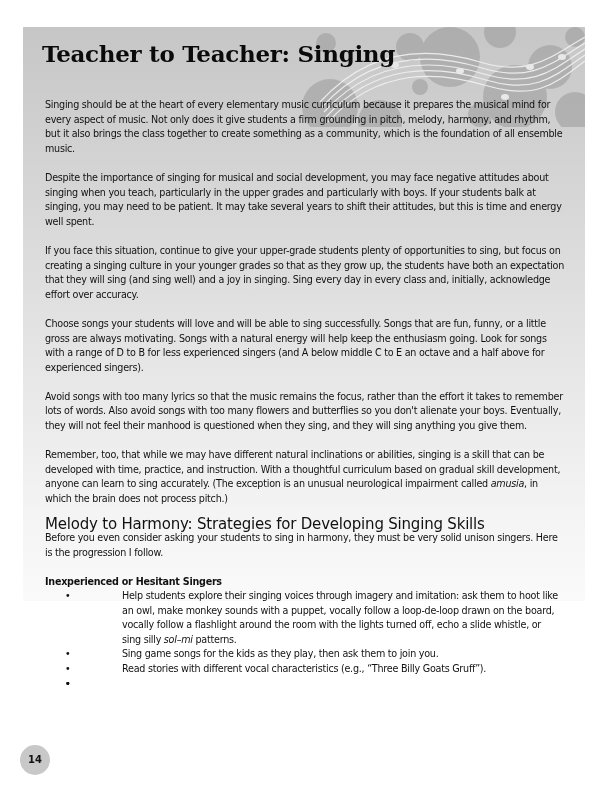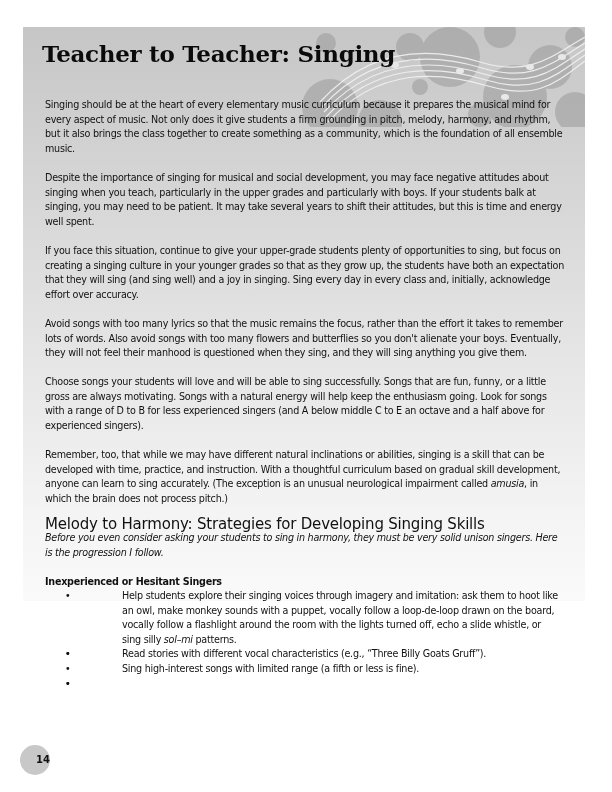--- a/index.html
+++ b/index.html
@@ -18,28 +18,28 @@
       position: absolute; left: 42px; top: 40px;
       font-family: "DejaVu Serif", serif; font-size: 23px; font-weight: bold;
       letter-spacing: -0.3px; color: #0a0a0a;
     }
     .content {
       position: absolute; left: 45px; top: 98px; width: 522px;
       font-size: 9.6px; line-height: 14.6px; letter-spacing: -0.25px;
     }
     .content p { margin: 0 0 14.6px 0; }
     .h2 { font-weight: normal; font-size: 15px; line-height: 14px; margin-top: -4px; letter-spacing: -0.2px; }
-    .h2-body { margin: 0 0 14.6px 0; font-style: italic; }
+    .h2-body { margin: 0 0 14.6px 0; }
     .h3 { font-weight: bold; font-size: 9.6px; line-height: 14px; }
     ul.bullets { margin: 0; padding: 0; list-style: none; }
     ul.bullets li { position: relative; padding-left: 77px; margin-right: 8px; }
     ul.bullets li .dot { position: absolute; left: 20px; top: 0; }
     .page-num {
       position: absolute; left: 20px; top: 745px; width: 30px; height: 30px; border-radius: 50%;
-      background: #c8c8c8; text-align: right; line-height: 30px;
+      background: #c8c8c8; text-align: center; line-height: 30px;
       font-size: 10px; font-weight: bold; color: #111;
     }
   </style>
 </head>
 <body>
 
 <div class="panel"></div>
 
 <div class="deco">
   <svg width="285" height="100" viewBox="0 0 285 100">
@@ -73,31 +73,31 @@
     </g>
   </svg>
 </div>
 
 <div class="title">Teacher to Teacher: Singing</div>
 
 <div class="content">
   <p>Singing should be at the heart of every elementary music curriculum because it prepares the musical mind for every aspect of music. Not only does it give students a firm grounding in pitch, melody, harmony, and rhythm, but it also brings the class together to create something as a community, which is the foundation of all ensemble music.</p>
   <p>Despite the importance of singing for musical and social development, you may face negative attitudes about singing when you teach, particularly in the upper grades and particularly with boys. If your students balk at singing, you may need to be patient. It may take several years to shift their attitudes, but this is time and energy well spent.</p>
   <p>If you face this situation, continue to give your upper-grade students plenty of opportunities to sing, but focus on creating a singing culture in your younger grades so that as they grow up, the students have both an expectation that they will sing (and sing well) and a joy in singing. Sing every day in every class and, initially, acknowledge effort over accuracy.</p>
+  <p>Choose songs your students will love and will be able to sing successfully. Songs that are fun, funny, or a little gross are always motivating. Songs with a natural energy will help keep the enthusiasm going. Look for songs with a range of D to B for less experienced singers (and A below middle C to E an octave and a half above for experienced singers).</p>
   <p>Avoid songs with too many lyrics so that the music remains the focus, rather than the effort it takes to remember lots of words. Also avoid songs with too many flowers and butterflies so you don't alienate your boys. Eventually, they will not feel their manhood is questioned when they sing, and they will sing anything you give them.</p>
-  <p>Choose songs your students will love and will be able to sing successfully. Songs that are fun, funny, or a little gross are always motivating. Songs with a natural energy will help keep the enthusiasm going. Look for songs with a range of D to B for less experienced singers (and A below middle C to E an octave and a half above for experienced singers).</p>
   <p><span>Remember, too, that while we may have different natural inclinations or abilities, singing is a skill that can be developed with time, practice, and instruction. With a thoughtful curriculum based on gradual skill development, anyone can learn to sing accurately. (The exception is an unusual neurological impairment called </span><em>amusia</em><span>, in which the brain does not process pitch.)</span></p>
 
   <div class="h2">Melody to Harmony: Strategies for Developing Singing Skills</div>
   <p class="h2-body">Before you even consider asking your students to sing in harmony, they must be very solid unison singers. Here is the progression I follow.</p>
 
   <div class="h3">Inexperienced or Hesitant Singers</div>
   <ul class="bullets">
     <li><span class="dot">•</span><span>Help students explore their singing voices through imagery and imitation: ask them to hoot like an owl, make monkey sounds with a puppet, vocally follow a loop-de-loop drawn on the board, vocally follow a flashlight around the room with the lights turned off, echo a slide whistle, or sing silly </span><em>sol–mi</em><span> patterns.</span></li>
+    <li><span class="dot">•</span><span>Sing game songs for the kids as they play, then ask them to join you.</span></li>
+    <li><span class="dot">•</span><span>Read stories with different vocal characteristics (e.g., “Three Billy Goats Gruff”).</span></li>
     <li><span class="dot">•</span></li>
-    <li><span class="dot">•</span><span>Read stories with different vocal characteristics (e.g., “Three Billy Goats Gruff”).</span></li>
-    <li><span class="dot">•</span><span>Sing high-interest songs with limited range (a fifth or less is fine).</span></li>
     <li><span class="dot">•</span></li>
     <li><span class="dot">•</span></li>
   </ul>
 </div>
 
 <div class="page-num">14</div>
 
 </body></html>

